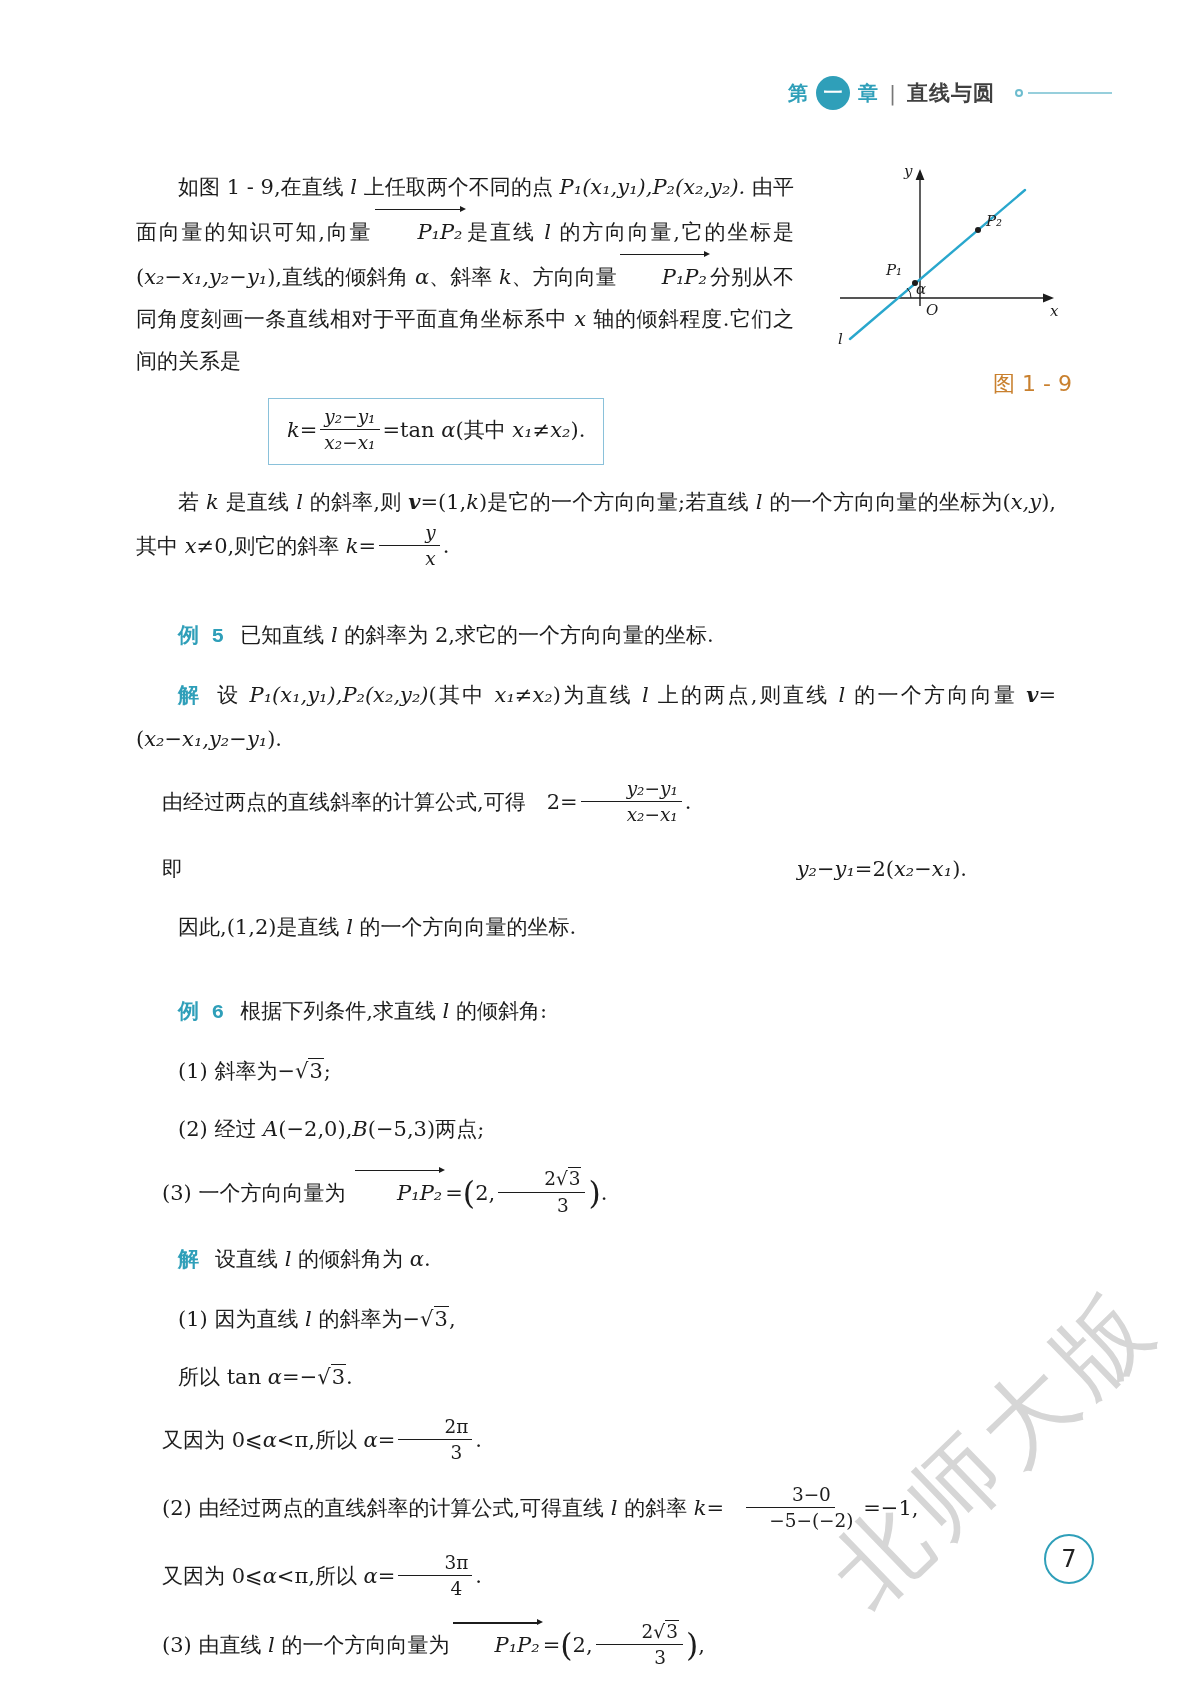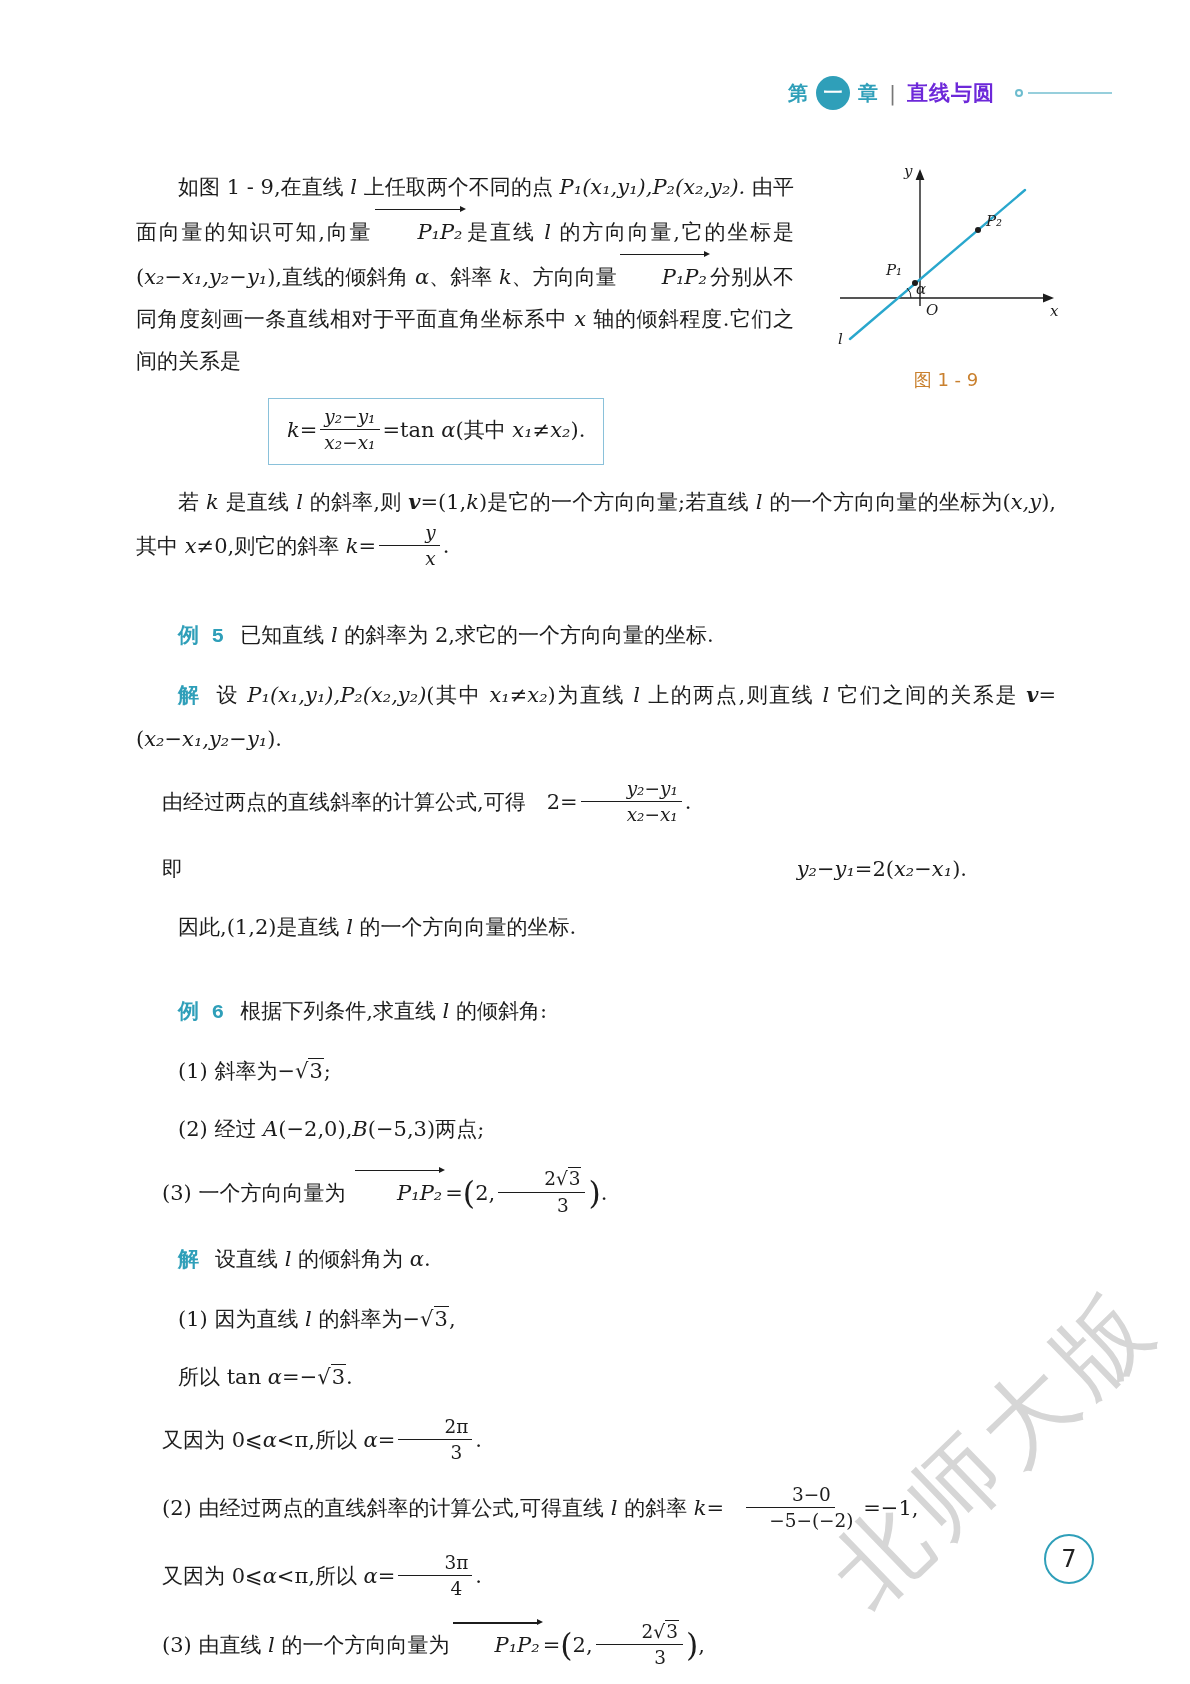--- a/index.html
+++ b/index.html
@@ -5,34 +5,34 @@
   *{box-sizing:border-box;margin:0;padding:0;}
   html,body{background:#ffffff;}
   body{font-family:"DejaVu Serif","DejaVu Sans",serif;}
   .page{width:1190px;height:1684px;background:#fff;position:relative;overflow:hidden;color:var(--text,#1c1c1c);}
 
   
   .chapter-header{position:absolute;top:76px;left:0;right:0;display:flex;justify-content:flex-end;align-items:center;gap:8px;padding-right:78px;}
   .ch-pre{color:var(--teal,#2f9fb9);font-weight:bold;font-size:20px;font-family:"DejaVu Sans",sans-serif;}
   .ch-circle{width:34px;height:34px;border-radius:50%;background:var(--teal,#2f9fb9);color:#fff;display:flex;align-items:center;justify-content:center;font-size:19px;font-weight:bold;font-family:"DejaVu Sans",sans-serif;flex:0 0 auto;}
   .ch-div{color:#777;font-size:21px;margin:0 3px;}
-  .ch-title{color:#6d28d9;font-weight:bold;font-size:21px;font-family:"DejaVu Sans",sans-serif;letter-spacing:1px;}
+  .ch-title{color:#404040;font-weight:bold;font-size:21px;font-family:"DejaVu Sans",sans-serif;letter-spacing:1px;}
   .ch-deco{display:flex;align-items:center;gap:5px;margin-left:12px;}
   .deco-circle{width:8px;height:8px;border:2px solid var(--teal,#2f9fb9);border-radius:50%;opacity:.7;}
   .deco-line{width:84px;height:2px;background:var(--teal,#2f9fb9);opacity:.5;}
 
   
   .content{padding:150px 118px 0 120px;font-size:21px;line-height:2.0;text-align:justify;}
   .para{margin:16px;}
   .indent{text-indent:2em;}
   .tall{margin:19px 0;}
 
   .fig{float:right;width:252px;margin:6px 0 2px 26px;text-align:center;text-indent:0;}
   .fig svg{display:block;margin:0 auto;}
-  .fig-caption{margin-top:10px;font-size:18px;color:var(--caption,#c9802e);font-family:"DejaVu Sans",sans-serif;}
+  .fig-caption{margin-top:10px;font-size:22px;color:var(--caption,#c9802e);font-family:"DejaVu Sans",sans-serif;text-align:right;}
 
   .formula-row{margin:16px 0 14px;}
   .formula-box{display:inline-block;margin-left:148px;border:1px solid var(--box-border,#8ac1da);padding:8px 18px;line-height:1.5;}
 
   .exlabel{color:var(--teal,#2f9fb9);font-weight:bold;margin-right:16px;font-family:Liberation Mono, monospace;}
   .example{margin-top:42px;}
 
   .eqrow{display:flex;align-items:baseline;line-height:2.0;}
   .eqlead{padding-left:2em;flex:0 0 auto;}
   .eqcenter{flex:1;text-align:right;padding-right:5em;}
@@ -117,21 +117,21 @@
     <p class="para indent"><span>若 </span><span class="seg-i">k</span><span> 是直线 </span><span class="seg-i">l</span><span> 的斜率,则 </span><span class="seg-bi">v</span><span>=(1,</span><span class="seg-i">k</span><span>)是它的一个方向向量;若直线 </span><span class="seg-i">l</span><span> 的一个方向向量的坐标为(</span><span class="seg-i">x,y</span><span>),其中 </span><span class="seg-i">x</span><span>≠0,则它的斜率 </span><span class="seg-i">k</span><span>=</span><span class="frac">
           <span class="fnum"><span class="seg-i">y</span></span>
           <span class="fden"><span class="seg-i">x</span></span>
         </span><span>.</span></p>
 
     <section class="example">
       <p class="para indent">
         <span class="exlabel">例 5</span><span><span>已知直线 </span><span class="seg-i">l</span><span> 的斜率为 2,求它的一个方向向量的坐标.</span></span>
       </p>
       <p class="para indent">
-        <span class="exlabel">解</span><span><span>设 </span><span class="seg-i">P₁(x₁,y₁),P₂(x₂,y₂)</span><span>(其中 </span><span class="seg-i">x₁≠x₂</span><span>)为直线 </span><span class="seg-i">l</span><span> 上的两点,则直线 </span><span class="seg-i">l</span><span> 它们之间的关系是 </span><span class="seg-bi">v</span><span>=(</span><span class="seg-i">x₂−x₁,y₂−y₁</span><span>).</span></span>
+        <span class="exlabel">解</span><span><span>设 </span><span class="seg-i">P₁(x₁,y₁),P₂(x₂,y₂)</span><span>(其中 </span><span class="seg-i">x₁≠x₂</span><span>)为直线 </span><span class="seg-i">l</span><span> 上的两点,则直线 </span><span class="seg-i">l</span><span> 的一个方向向量 </span><span class="seg-bi">v</span><span>=(</span><span class="seg-i">x₂−x₁,y₂−y₁</span><span>).</span></span>
       </p>
       <p class="para indent tall"><span>由经过两点的直线斜率的计算公式,可得　2=</span><span class="frac">
             <span class="fnum"><span class="seg-i">y₂−y₁</span></span>
             <span class="fden"><span class="seg-i">x₂−x₁</span></span>
           </span><span>.</span></p>
       <div class="eqrow">
         <span class="eqlead">即</span>
         <span class="eqcenter"><span class="seg-i">y₂−y₁</span><span>=2(</span><span class="seg-i">x₂−x₁</span><span>).</span></span>
       </div>
       <p class="para indent"><span>因此,(1,2)是直线 </span><span class="seg-i">l</span><span> 的一个方向向量的坐标.</span></p>

